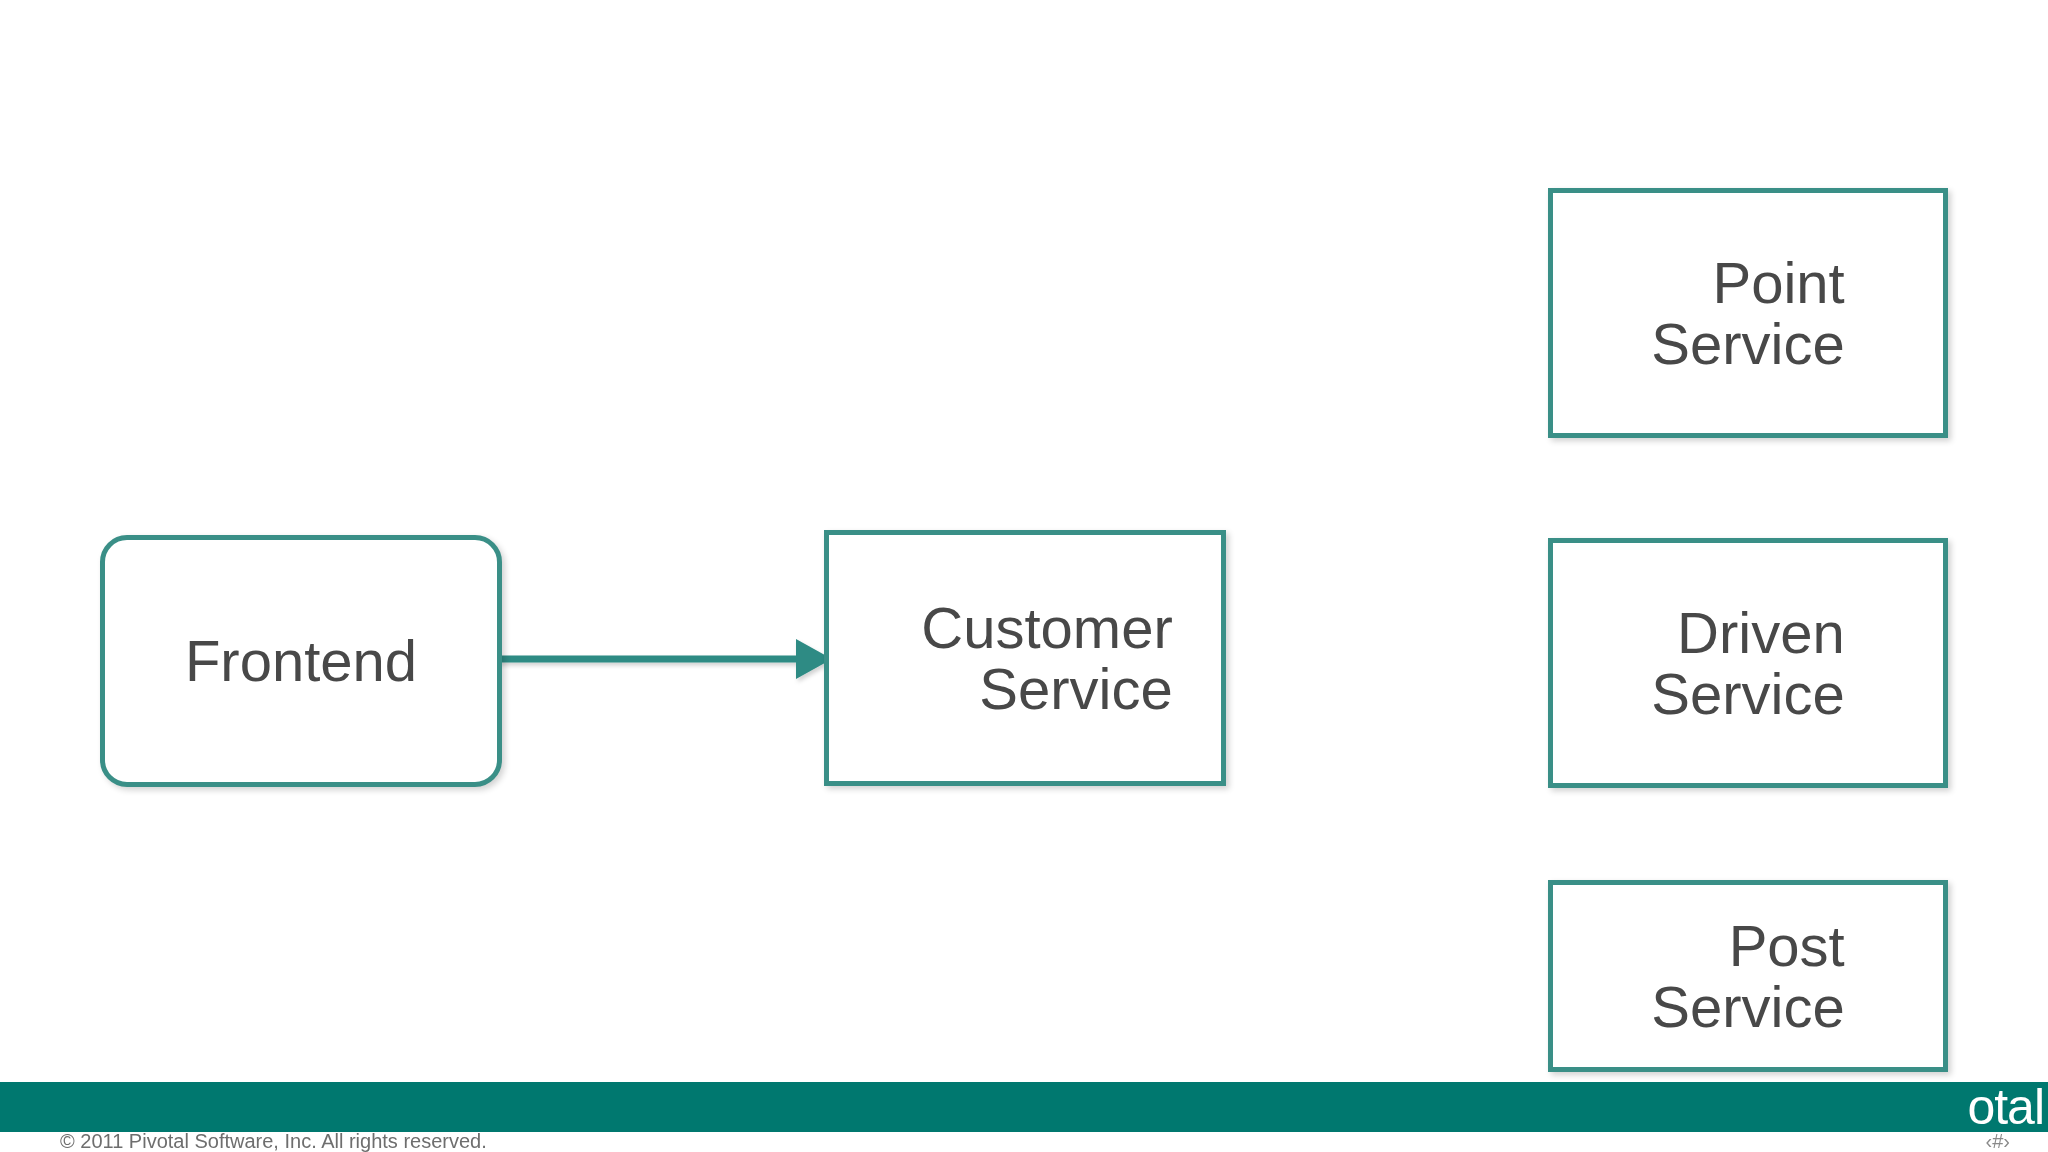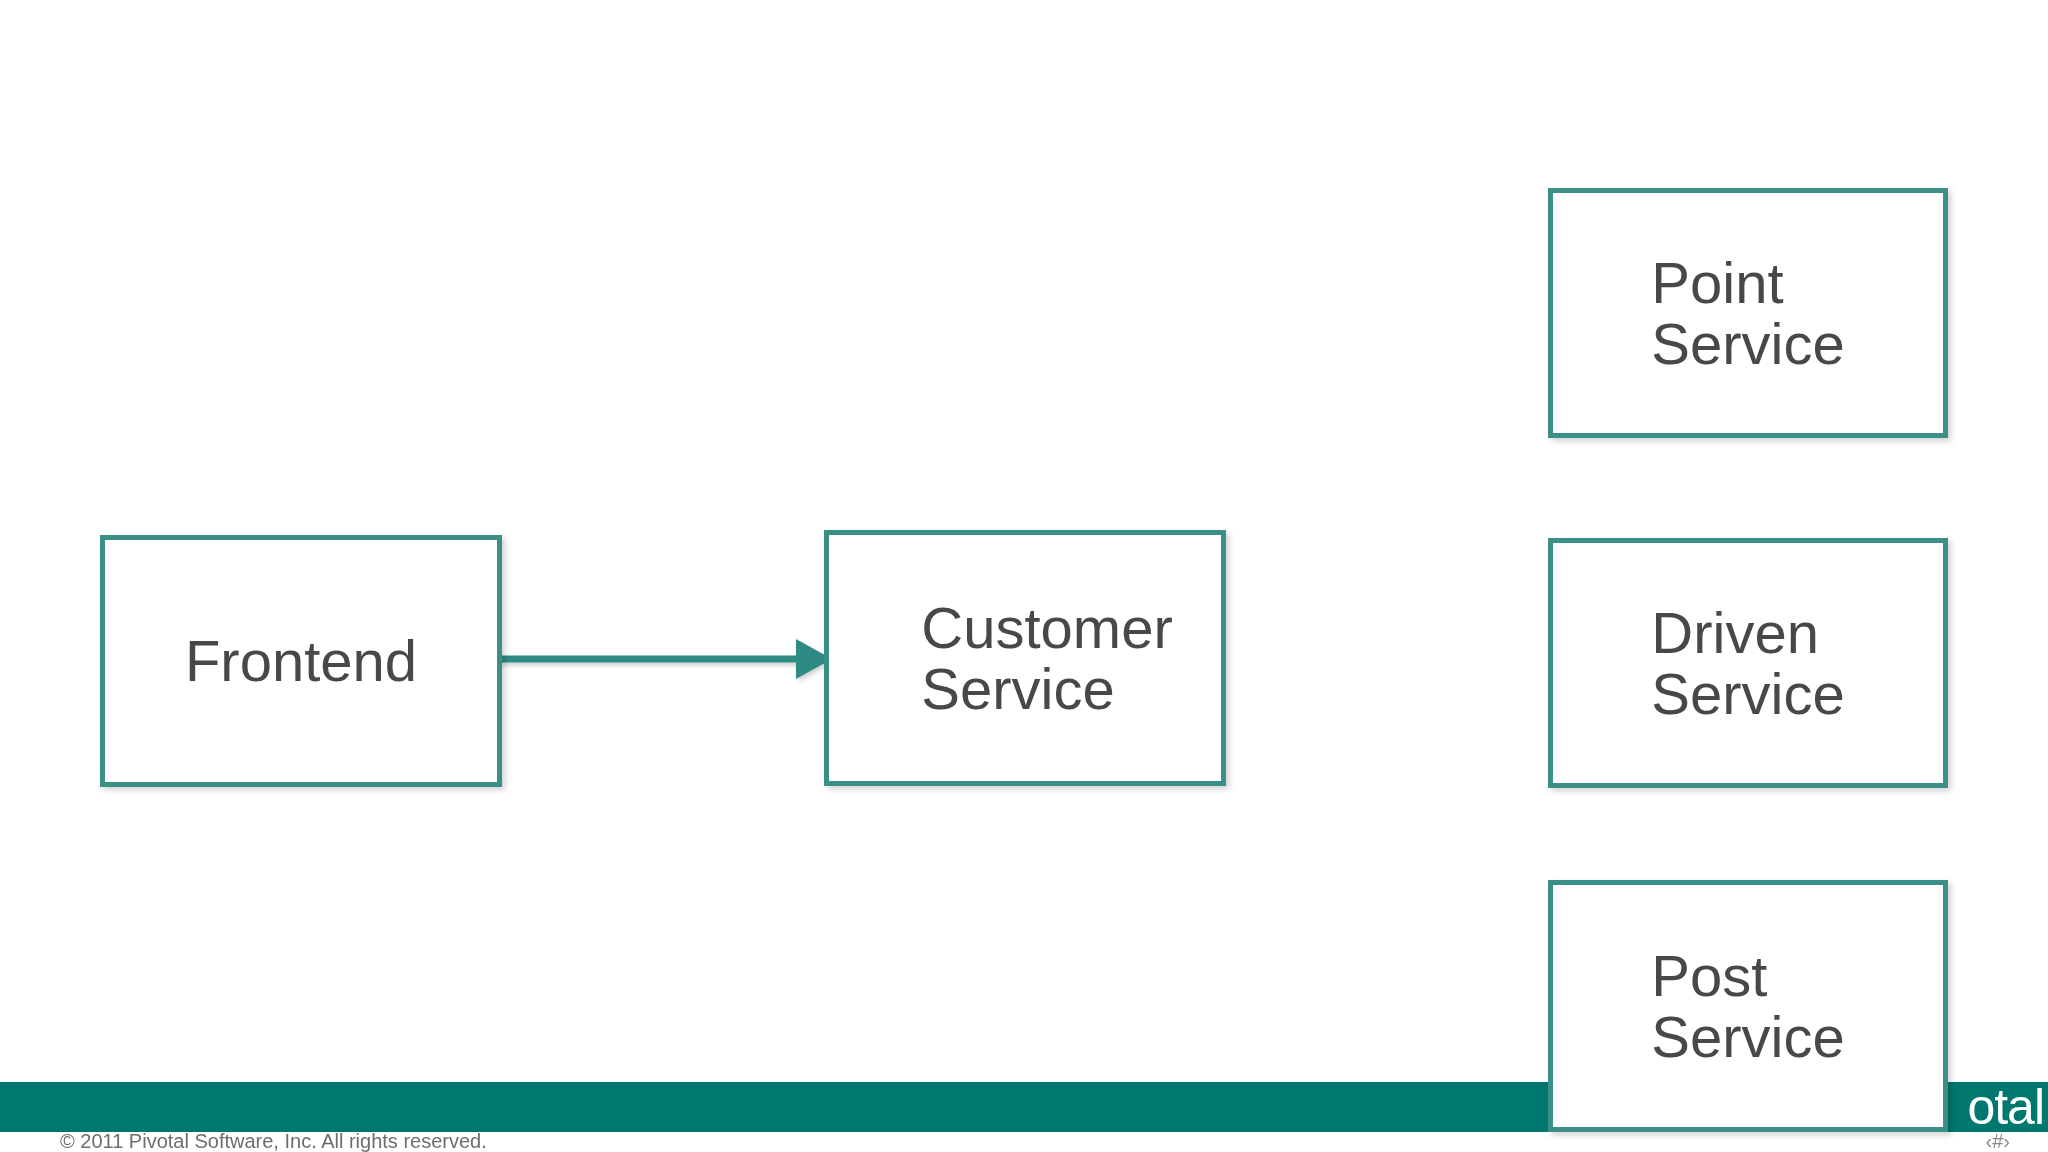--- a/index.html
+++ b/index.html
@@ -42,30 +42,30 @@
     box-shadow: 3px 3px 6px rgba(0,0,0,0.18);
     display: flex;
     align-items: center;
     justify-content: center;
     z-index: 5;
   }
   .node-label {
     color: #484848;
     font-size: 58px;
     line-height: 1.06;
-    text-align: left;
+    text-align: right;
     font-weight: 400;
     white-space: pre-line;
   }
 
-  #node-frontend        { left: 100px;  top: 535px; width: 402px; height: 252px; }
+  #node-frontend        { left: 100px;  top: 535px; width: 402px; height: 252px; border-radius: 27px; }
   #node-customer        { left: 824px;  top: 530px; width: 402px; height: 256px; padding-left: 44px; }
   #node-point           { left: 1548px; top: 188px; width: 400px; height: 250px; }
   #node-email           { left: 1548px; top: 538px; width: 400px; height: 250px; }
-  #node-post            { left: 1548px; top: 880px; width: 400px; height: 252px; }
+  #node-post            { left: 1548px; top: 880px; width: 400px; height: 192px; }
 
   
   #arrow-frontend-customer {
     position: absolute;
     left: 498px;
     top: 624px;
     width: 334px;
     height: 70px;
     z-index: 4;
   }

